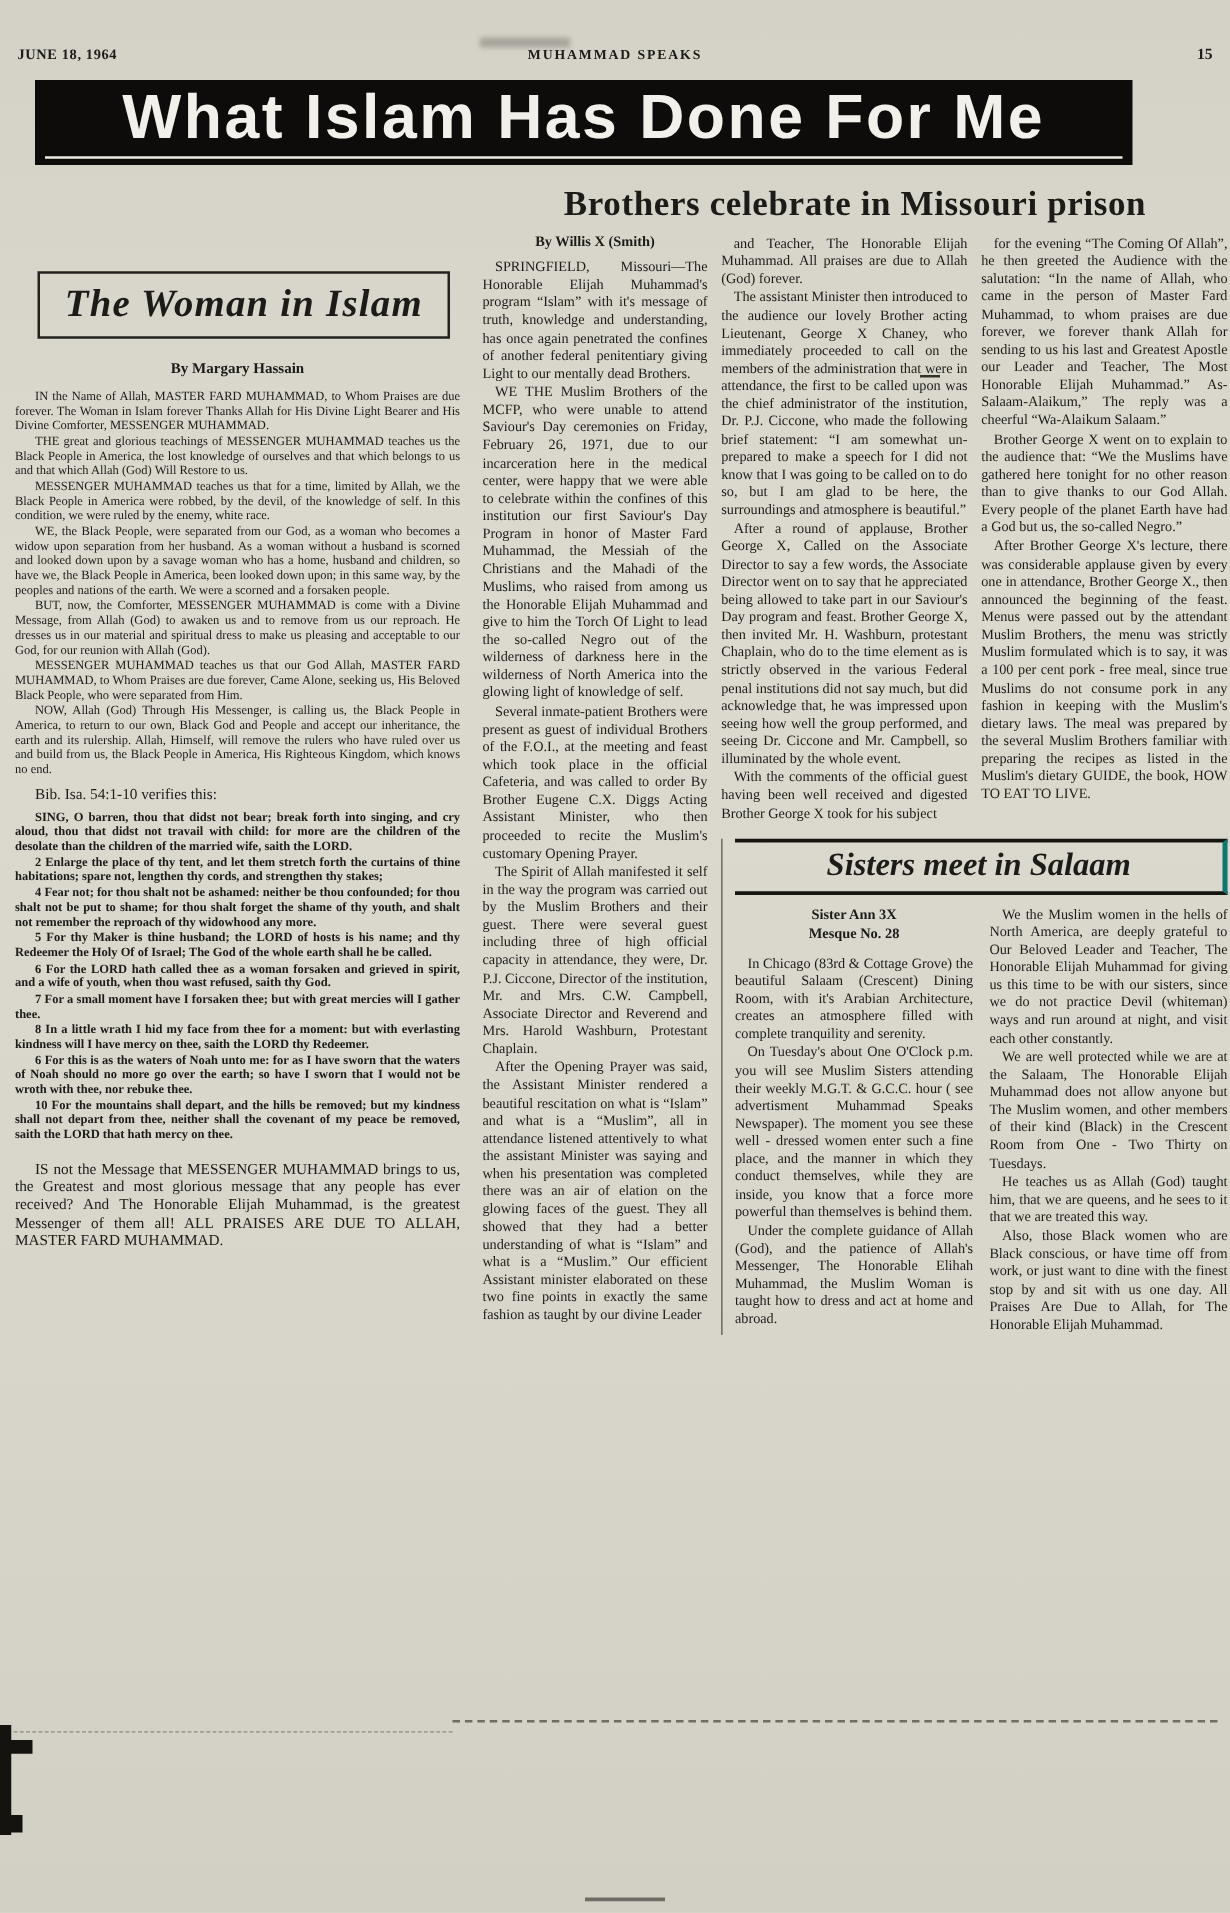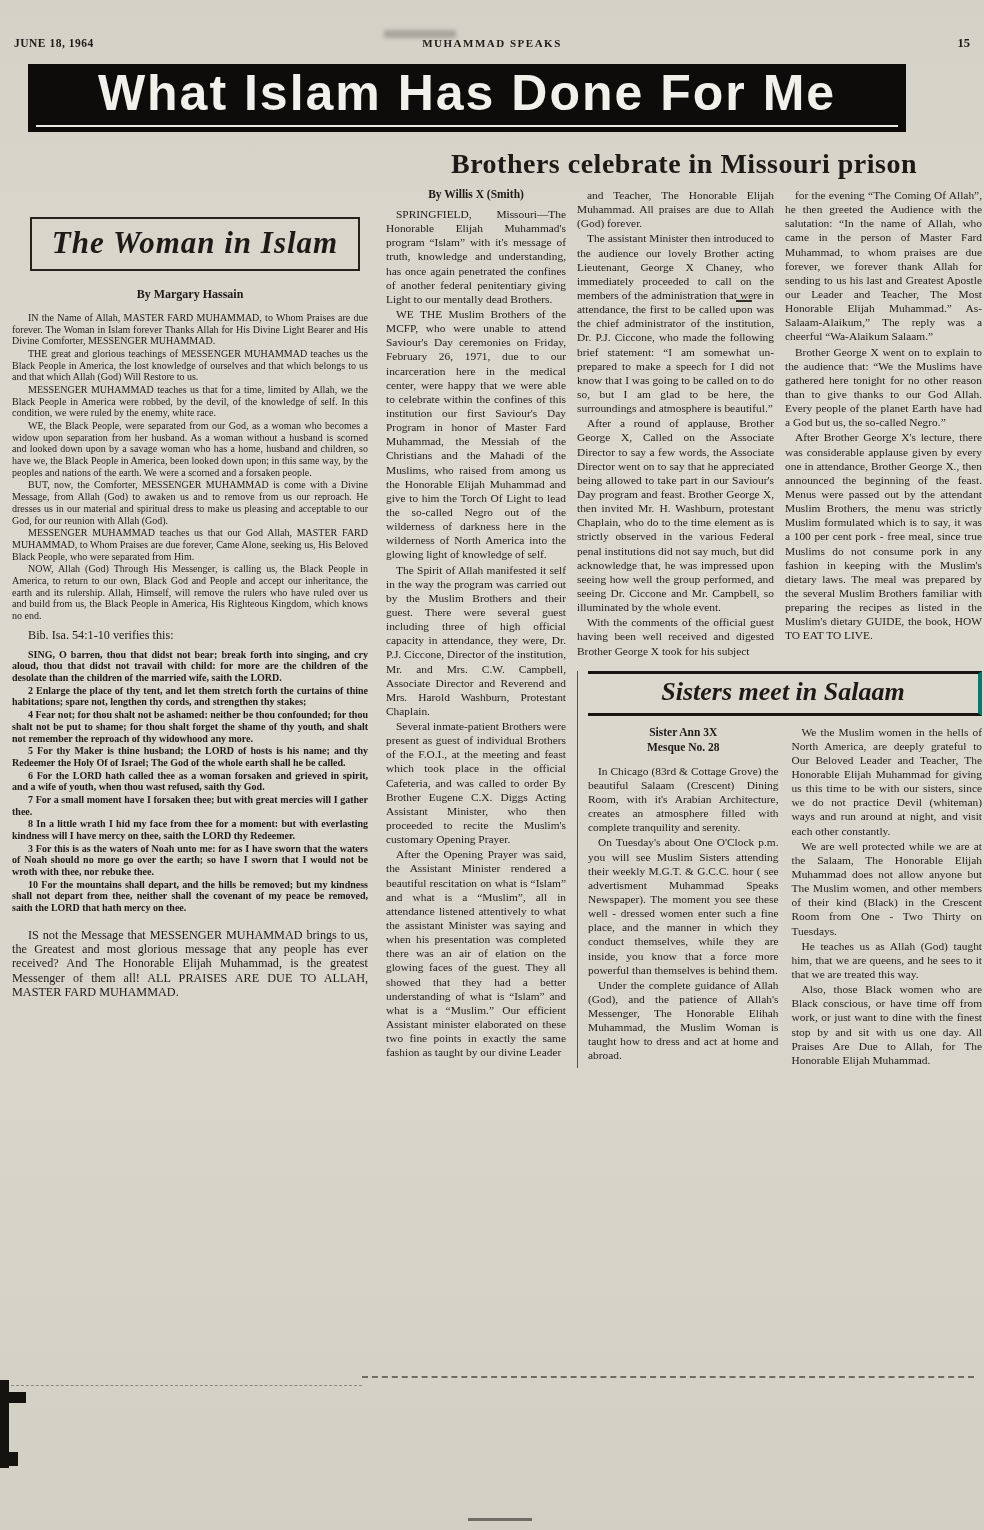--- a/index.html
+++ b/index.html
@@ -113,38 +113,38 @@
       </div>
     <div class="scripture-intro">Bib. Isa. 54:1-10 verifies this:</div>
     <div>
         <p class="verse">SING, O barren, thou that didst not bear; break forth into singing, and cry aloud, thou that didst not travail with child: for more are the children of the desolate than the children of the married wife, saith the LORD.</p>
         <p class="verse">2 Enlarge the place of thy tent, and let them stretch forth the curtains of thine habitations; spare not, lengthen thy cords, and strengthen thy stakes;</p>
         <p class="verse">4 Fear not; for thou shalt not be ashamed: neither be thou confounded; for thou shalt not be put to shame; for thou shalt forget the shame of thy youth, and shalt not remember the reproach of thy widowhood any more.</p>
         <p class="verse">5 For thy Maker is thine husband; the LORD of hosts is his name; and thy Redeemer the Holy Of of Israel; The God of the whole earth shall he be called.</p>
         <p class="verse">6 For the LORD hath called thee as a woman forsaken and grieved in spirit, and a wife of youth, when thou wast refused, saith thy God.</p>
         <p class="verse">7 For a small moment have I forsaken thee; but with great mercies will I gather thee.</p>
         <p class="verse">8 In a little wrath I hid my face from thee for a moment: but with everlasting kindness will I have mercy on thee, saith the LORD thy Redeemer.</p>
-        <p class="verse">3 For this is as the waters of Noah unto me: for as I have sworn that the waters of Noah should no more go over the earth; so have I sworn that I would not be wroth with thee, nor rebuke thee.</p>
+        <p class="verse">6 For this is as the waters of Noah unto me: for as I have sworn that the waters of Noah should no more go over the earth; so have I sworn that I would not be wroth with thee, nor rebuke thee.</p>
         <p class="verse">10 For the mountains shall depart, and the hills be removed; but my kindness shall not depart from thee, neither shall the covenant of my peace be removed, saith the LORD that hath mercy on thee.</p>
       </div>
     <div class="closing-para">IS not the Message that MESSENGER MUHAMMAD brings to us, the Greatest and most glorious message that any people has ever received? And The Honorable Elijah Muhammad, is the greatest Messenger of them all! ALL PRAISES ARE DUE TO ALLAH, MASTER FARD MUHAMMAD.</div>
   </div>
 
   <div class="vrule"></div>
 
   <div class="right-region">
     <div class="brothers-headline">Brothers celebrate  in Missouri prison</div>
     <div class="right-cols">
       <div class="bcol1">
         <div class="brothers-byline">By Willis X (Smith)</div>
         <div>
             <p>SPRINGFIELD, Missouri—The Honorable Elijah Muhammad's program “Islam” with it's message of truth, knowledge and understanding, has once again penetrated the confines of another federal penitentiary giving Light to our mentally dead Brothers.</p>
             <p>WE THE Muslim Brothers of the MCFP, who were unable to attend Saviour's Day ceremonies on Friday, February 26, 1971, due to our incarceration here in the medical center, were happy that we were able to celebrate within the confines of this institution our first Saviour's Day Program in honor of Master Fard Muhammad, the Messiah of the Christians and the Mahadi of the Muslims, who raised from among us the Honorable Elijah Muhammad and give to him the Torch Of Light to lead the so-called Negro out of the wilderness of darkness here in the wilderness of North America into the glowing light of knowledge of self.</p>
+            <p>Several inmate-patient Brothers were present as guest of individual Brothers of the F.O.I., at the meeting and feast which took place in the official Cafeteria, and was called to order By Brother Eugene C.X. Diggs Acting Assistant Minister, who then proceeded to recite the Muslim's customary Opening Prayer.</p>
             <p>The Spirit of Allah manifested it self in the way the program was carried out by the Muslim Brothers and their guest. There were several guest including three of high official capacity in attendance, they were, Dr. P.J. Ciccone, Director of the institution, Mr. and Mrs. C.W. Campbell, Associate Director and Reverend and Mrs. Harold Washburn, Protestant Chaplain.</p>
-            <p>Several inmate-patient Brothers were present as guest of individual Brothers of the F.O.I., at the meeting and feast which took place in the official Cafeteria, and was called to order By Brother Eugene C.X. Diggs Acting Assistant Minister, who then proceeded to recite the Muslim's customary Opening Prayer.</p>
             <p>After the Opening Prayer was said, the Assistant Minister rendered a beautiful rescitation on what is “Islam” and what is a “Muslim”, all in attendance listened attentively to what the assistant Minister was saying and when his presentation was completed there was an air of elation on the glowing faces of the guest. They all showed that they had a better understanding of what is “Islam” and what is a “Muslim.” Our efficient Assistant minister elaborated on these two fine points in exactly the same fashion as taught by our divine Leader</p>
           </div>
       </div>
       <div class="right-sub">
         <div class="top-row">
           <div class="bcol2">
               <p>and Teacher, The Honorable Elijah Muhammad. All praises are due to Allah (God) forever.</p>
               <p>The assistant Minister then introduced to the audience our lovely Brother acting Lieutenant, George X Chaney, who immediately proceeded to call on the members of the administration that were in attendance, the first to be called upon was the chief administrator of the institution, Dr. P.J. Ciccone, who made the following brief statement: “I am somewhat un-prepared to make a speech for I did not know that I was going to be called on to do so, but I am glad to be here, the surroundings and atmosphere is beautiful.”</p>
               <p>After a round of applause, Brother George X, Called on the Associate Director to say a few words, the Associate Director went on to say that he appreciated being allowed to take part in our Saviour's Day program and feast. Brother George X, then invited Mr. H. Washburn, protestant Chaplain, who do to the time element as is strictly observed in the various Federal penal institutions did not say much, but did acknowledge that, he was impressed upon seeing how well the group performed, and seeing Dr. Ciccone and Mr. Campbell, so illuminated by the whole event.</p>
               <p>With the comments of the official guest having been well received and digested Brother George X took for his subject</p>

